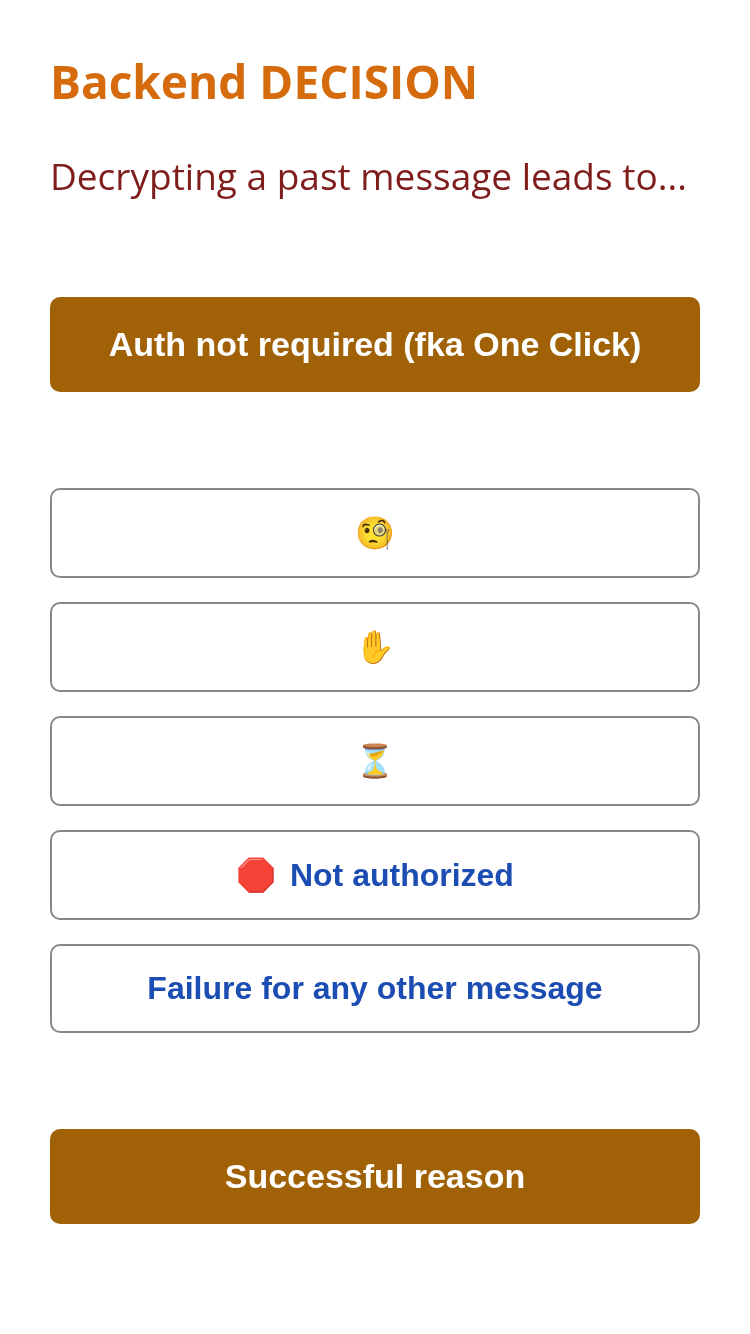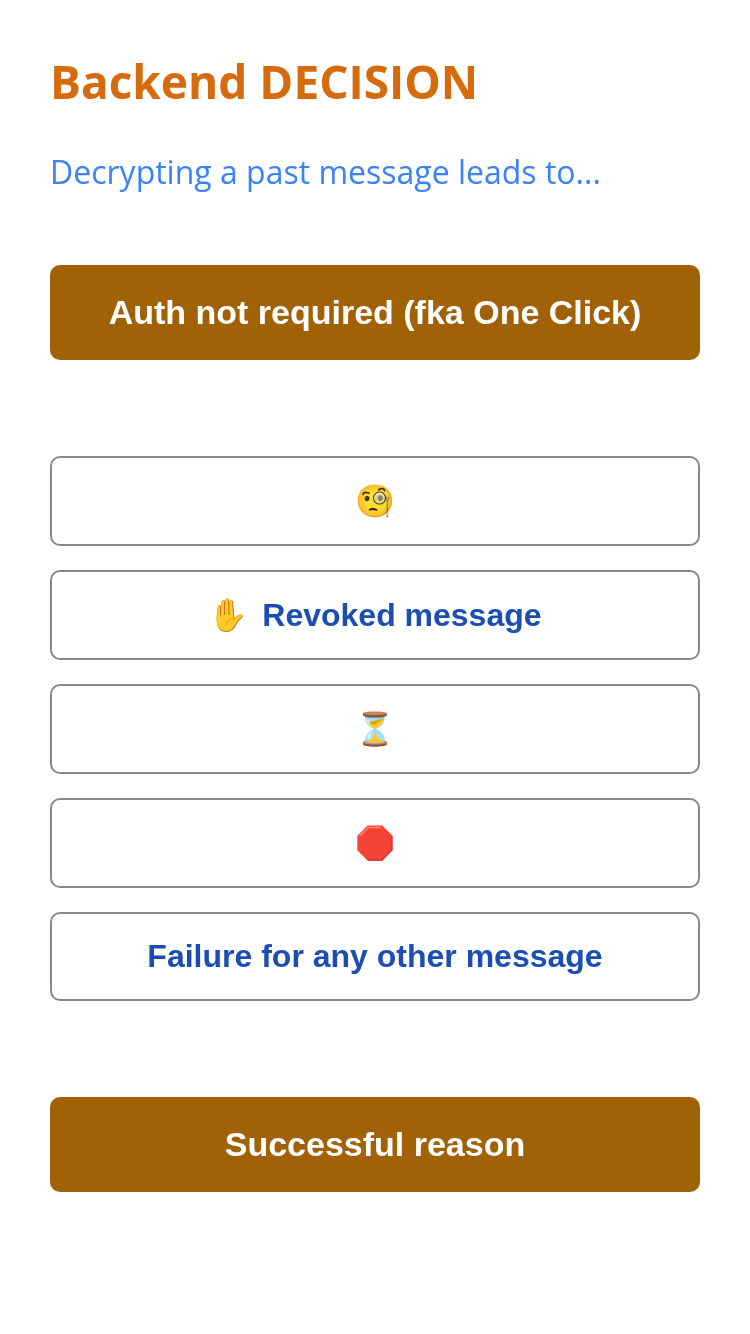--- a/index.html
+++ b/index.html
@@ -14,23 +14,23 @@
       font-family: -apple-system, BlinkMacSystemFont, "Segoe UI", "Open Sans", Arial, sans-serif;
       padding: 50px;
     }
     .title {
       font-size: 46px;
       font-weight: 700;
       color: #d66b0d;
       margin-bottom: 38px;
     }
     .subtitle {
-      font-size: 32px;
-      color: #3b82f6;
-      margin-bottom: 72px;
+      font-size: 37px;
+      color: #7f1d1d;
+      margin-bottom: 96px;
     }
     .button-primary {
       width: 100%;
       background: #a16207;
       color: #ffffff;
       border: none;
       border-radius: 10px;
       font-size: 34px;
       font-weight: 700;
       padding: 28px 20px;
@@ -77,31 +77,31 @@
 
 <div class="gap-large"></div>
 
 <button class="button-secondary">
   <span class="icon">🧐</span>
 </button>
 <div class="gap-medium"></div>
 
 <button class="button-secondary">
   <span class="icon">✋</span>
-  <span class="label">Revoked message</span>
 </button>
 <div class="gap-medium"></div>
 
 <button class="button-secondary">
   <span class="icon">⏳</span>
 </button>
 <div class="gap-medium"></div>
 
 <button class="button-secondary">
   <span class="icon">🛑</span>
+  <span class="label">Not authorized</span>
 </button>
 <div class="gap-medium"></div>
 
 <button class="button-secondary">
   <span class="label">Failure for any other message</span>
 </button>
 
 <div class="gap-large"></div>
 
 <button class="button-primary">Successful reason</button>

